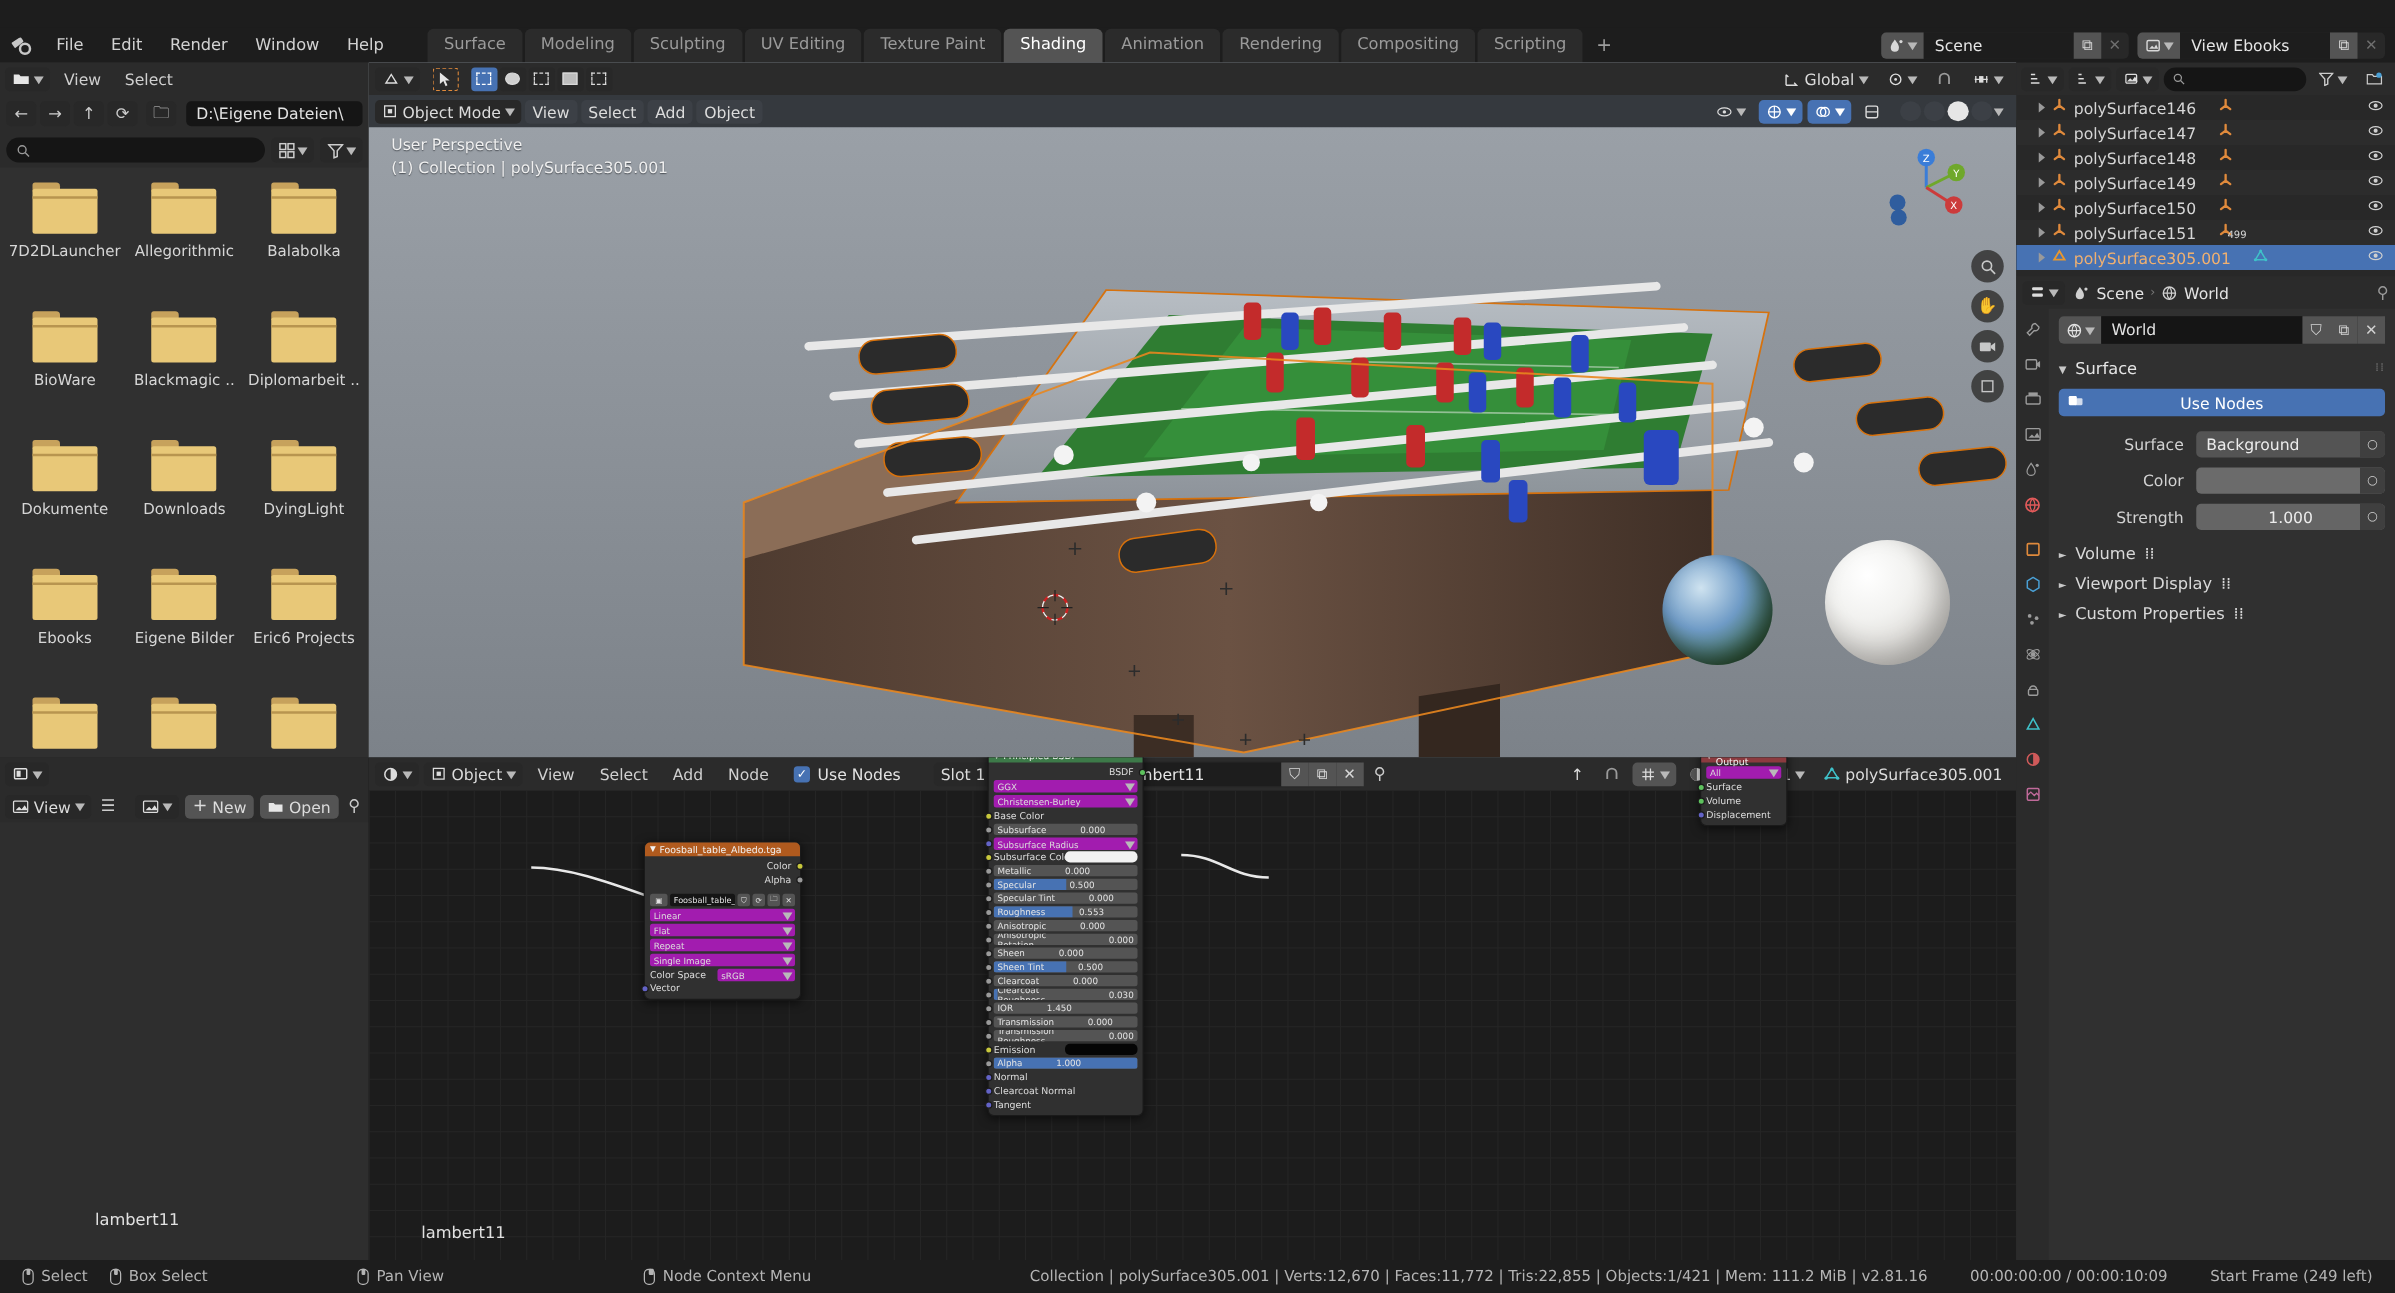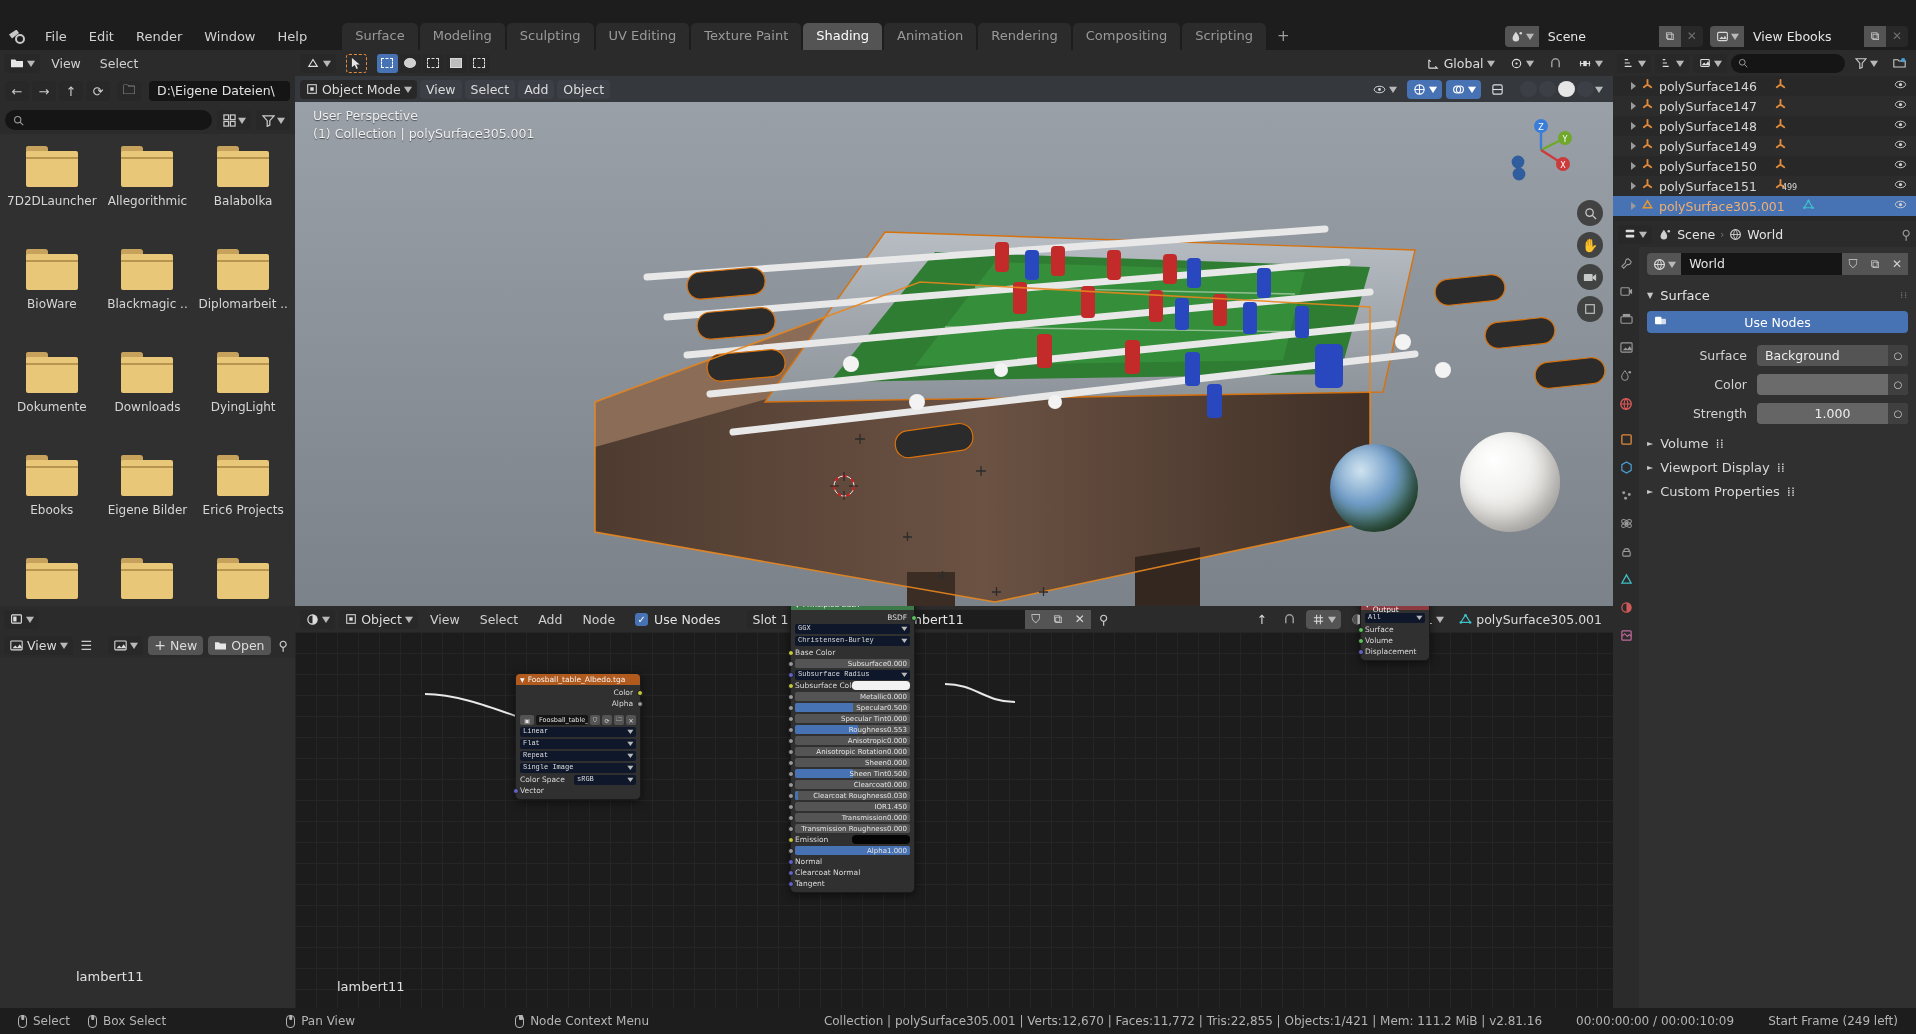--- a/index.html
+++ b/index.html
@@ -106,25 +106,25 @@
      background-size:21px 21px; }
   .node { position:absolute; background:#303030; border-radius:5px; border:1px solid #1a1a1a;
      box-shadow:0 2px 8px rgba(0,0,0,.55); font-size:7.5px; overflow:visible; }
   .node .nhdr { height:11px; border-radius:4px 4px 0 0; display:flex; align-items:center; gap:3px;
      padding:0 4px; color:#f2f2f2; font-size:7.5px; }
   .node .nbody { padding:3px 4px 4px; display:flex; flex-direction:column; gap:2px; }
   .sock { position:absolute; width:6px; height:6px; border-radius:50%; border:1px solid #1a1a1a; }
   .row { height:9px; display:flex; align-items:center; position:relative; font-size:7.5px; color:#dcdcdc; }
   .row .t { white-space:nowrap; }
   .slider { height:9px; border-radius:2px; background:#545454; display:flex; align-items:center;
-     justify-content:flex-end; padding:0 3px; color:#e4e4e4; font-size:7px; position:relative; overflow:hidden; }
+     justify-content:flex-start; padding:0 3px; color:#e4e4e4; font-size:7px; position:relative; overflow:hidden;gap:27px; }
   .slider .fill { position:absolute; left:0; top:0; bottom:0; background:#4772b3; }
   .slider span { position:relative; z-index:2; }
-  .dropdown { height:10px; border-radius:2px; background:#0f172a; display:flex; align-items:flex-start;
-     justify-content:space-between; padding:0 3px; color:#dcdcdc; font-size:7px;font-family:Liberation Mono, monospace; }
+  .dropdown { height:10px; border-radius:2px; background:#a21caf; display:flex; align-items:flex-end;
+     justify-content:space-between; padding:0 3px; color:#dcdcdc; font-size:7px; }
   .swatch { height:9px; border-radius:2px; }
   .outrow { height:9px; display:flex; align-items:center; justify-content:flex-end; position:relative;
      font-size:7.5px; color:#dcdcdc; padding-right:3px; }
   .se-name { position:absolute; left:42px; bottom:14px; font-size:13px; color:#e0e0e0; }
 
   
   #outliner { left:1613px; top:50px; width:303px; height:171px; background:#282828; }
   .ol-hdr { height:26px; background:#2b2b2b; display:flex; align-items:center; padding:0 4px; gap:4px; }
   .ol-search { flex:1; height:19px; background:#151515; border-radius:10px; display:flex; align-items:center;
      padding:0 7px; gap:5px; color:#8b8b8b; font-size:11.5px; }

